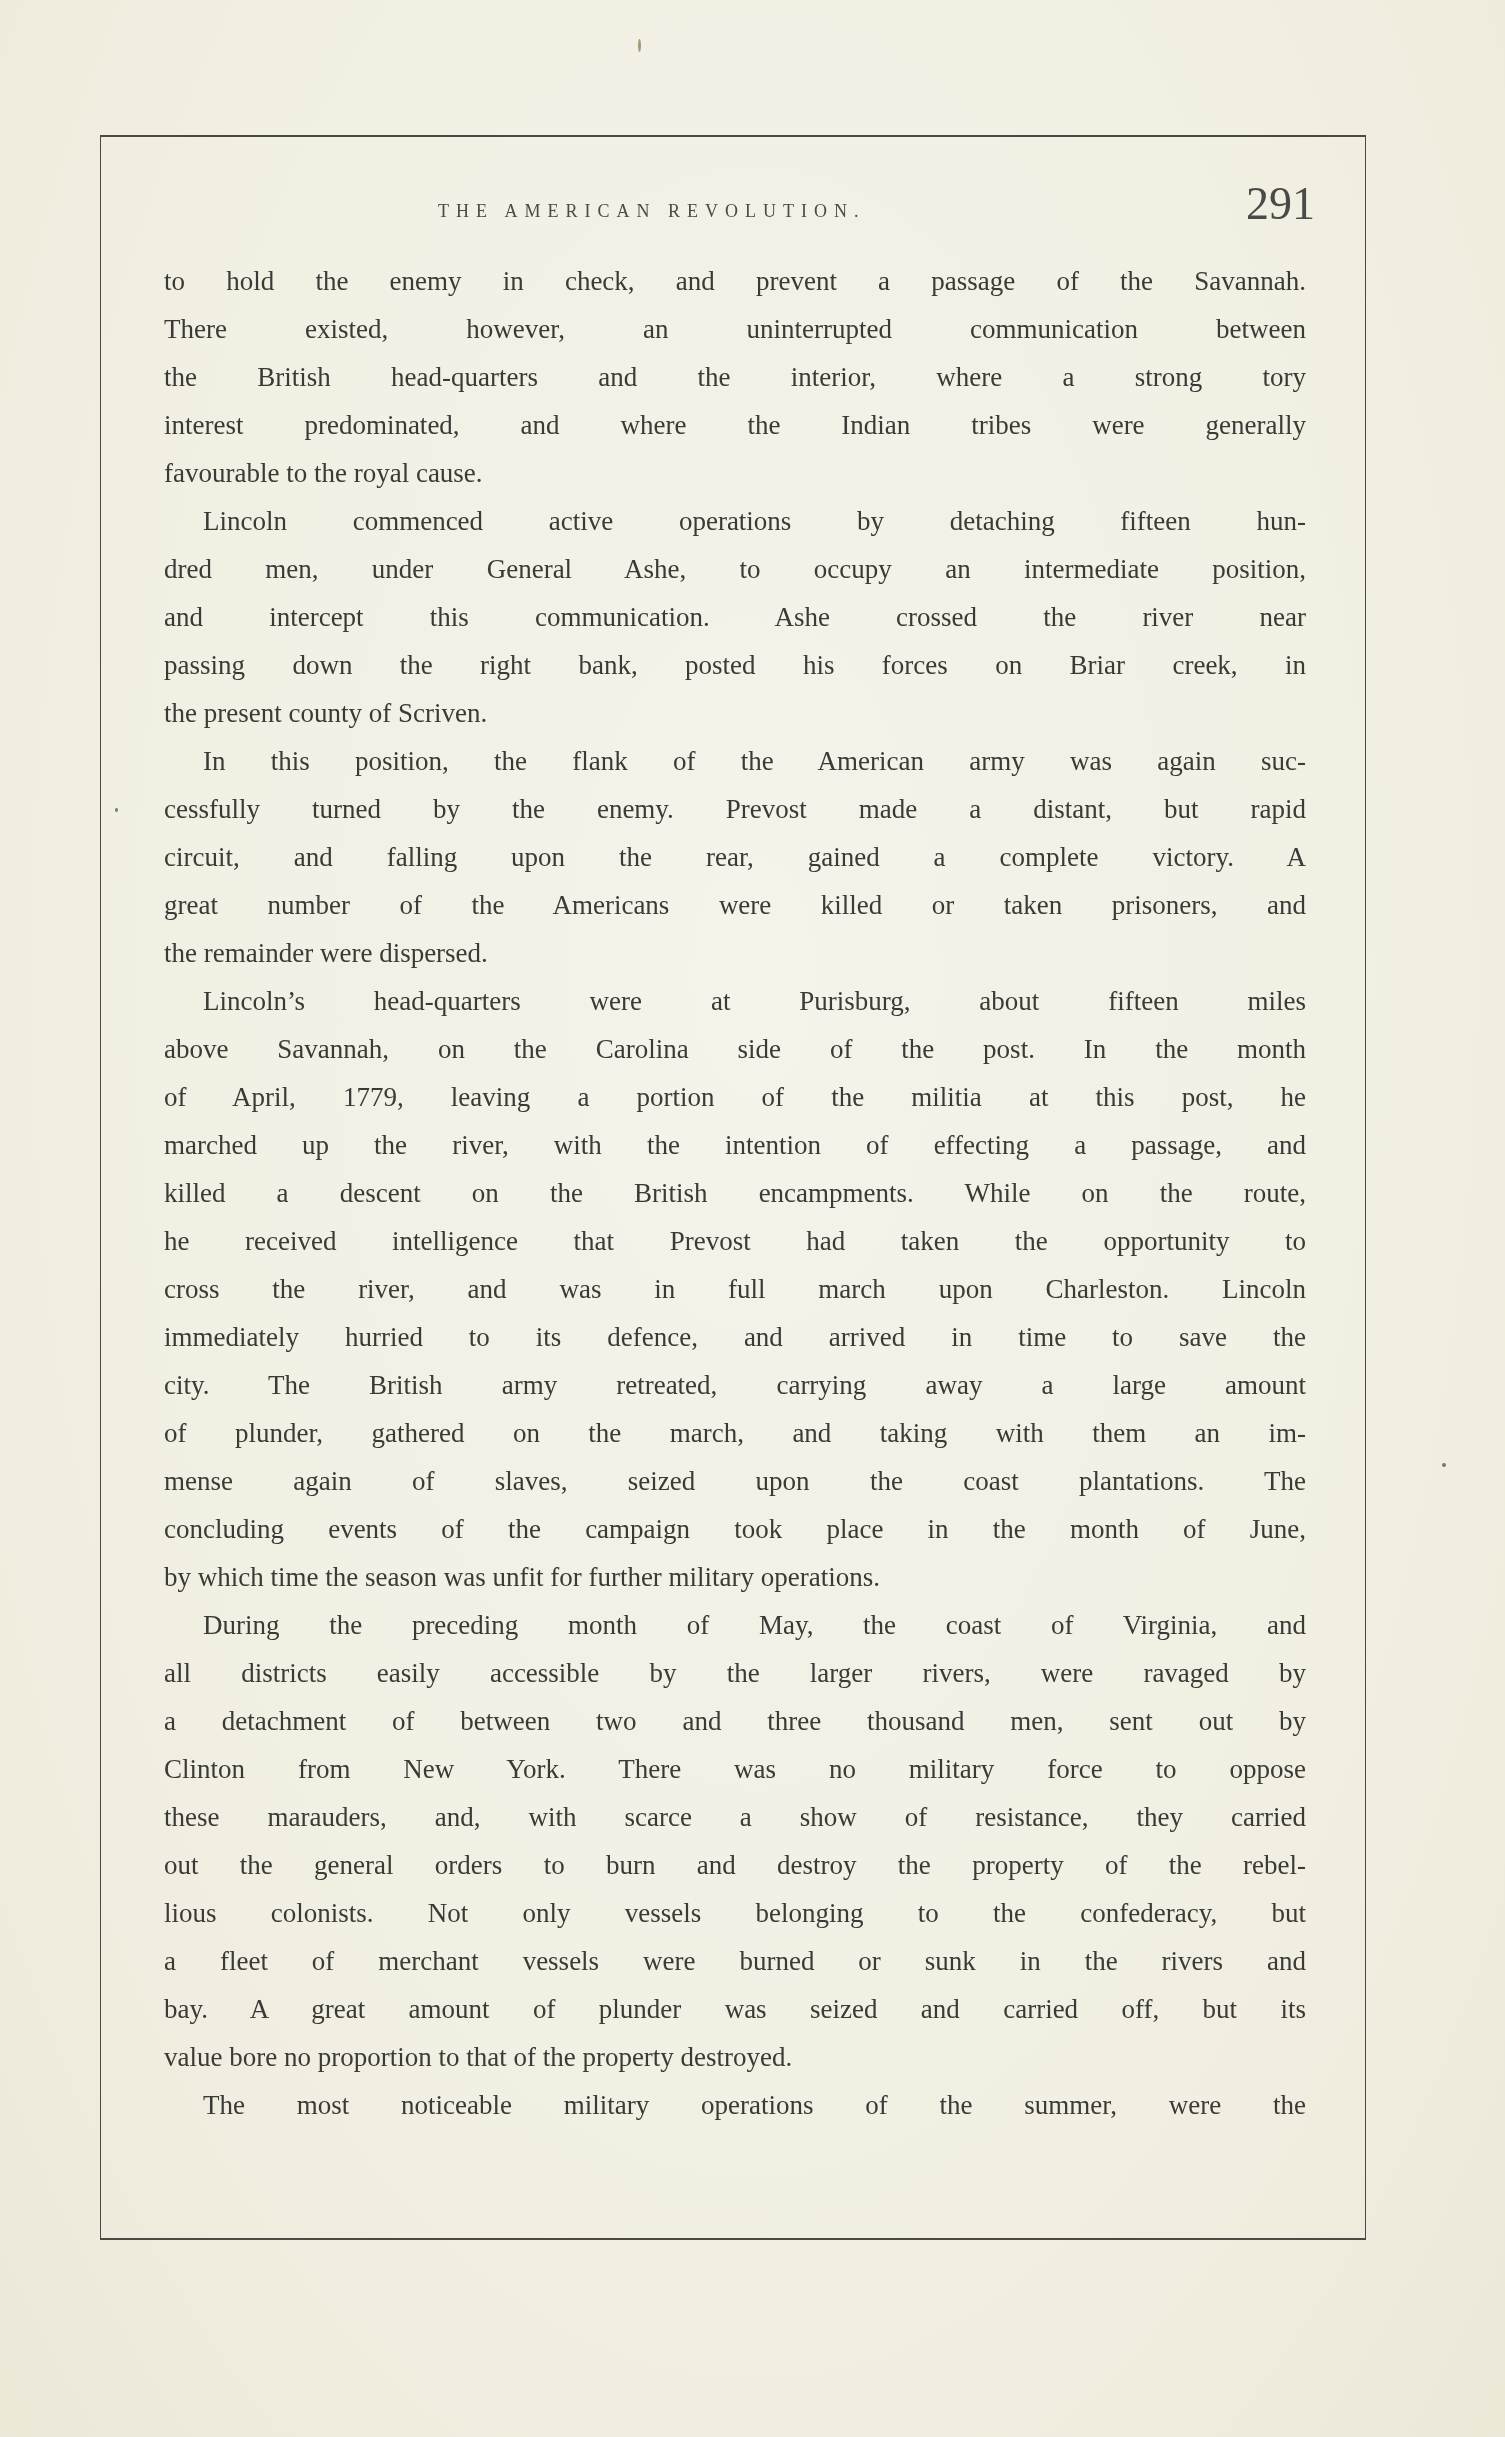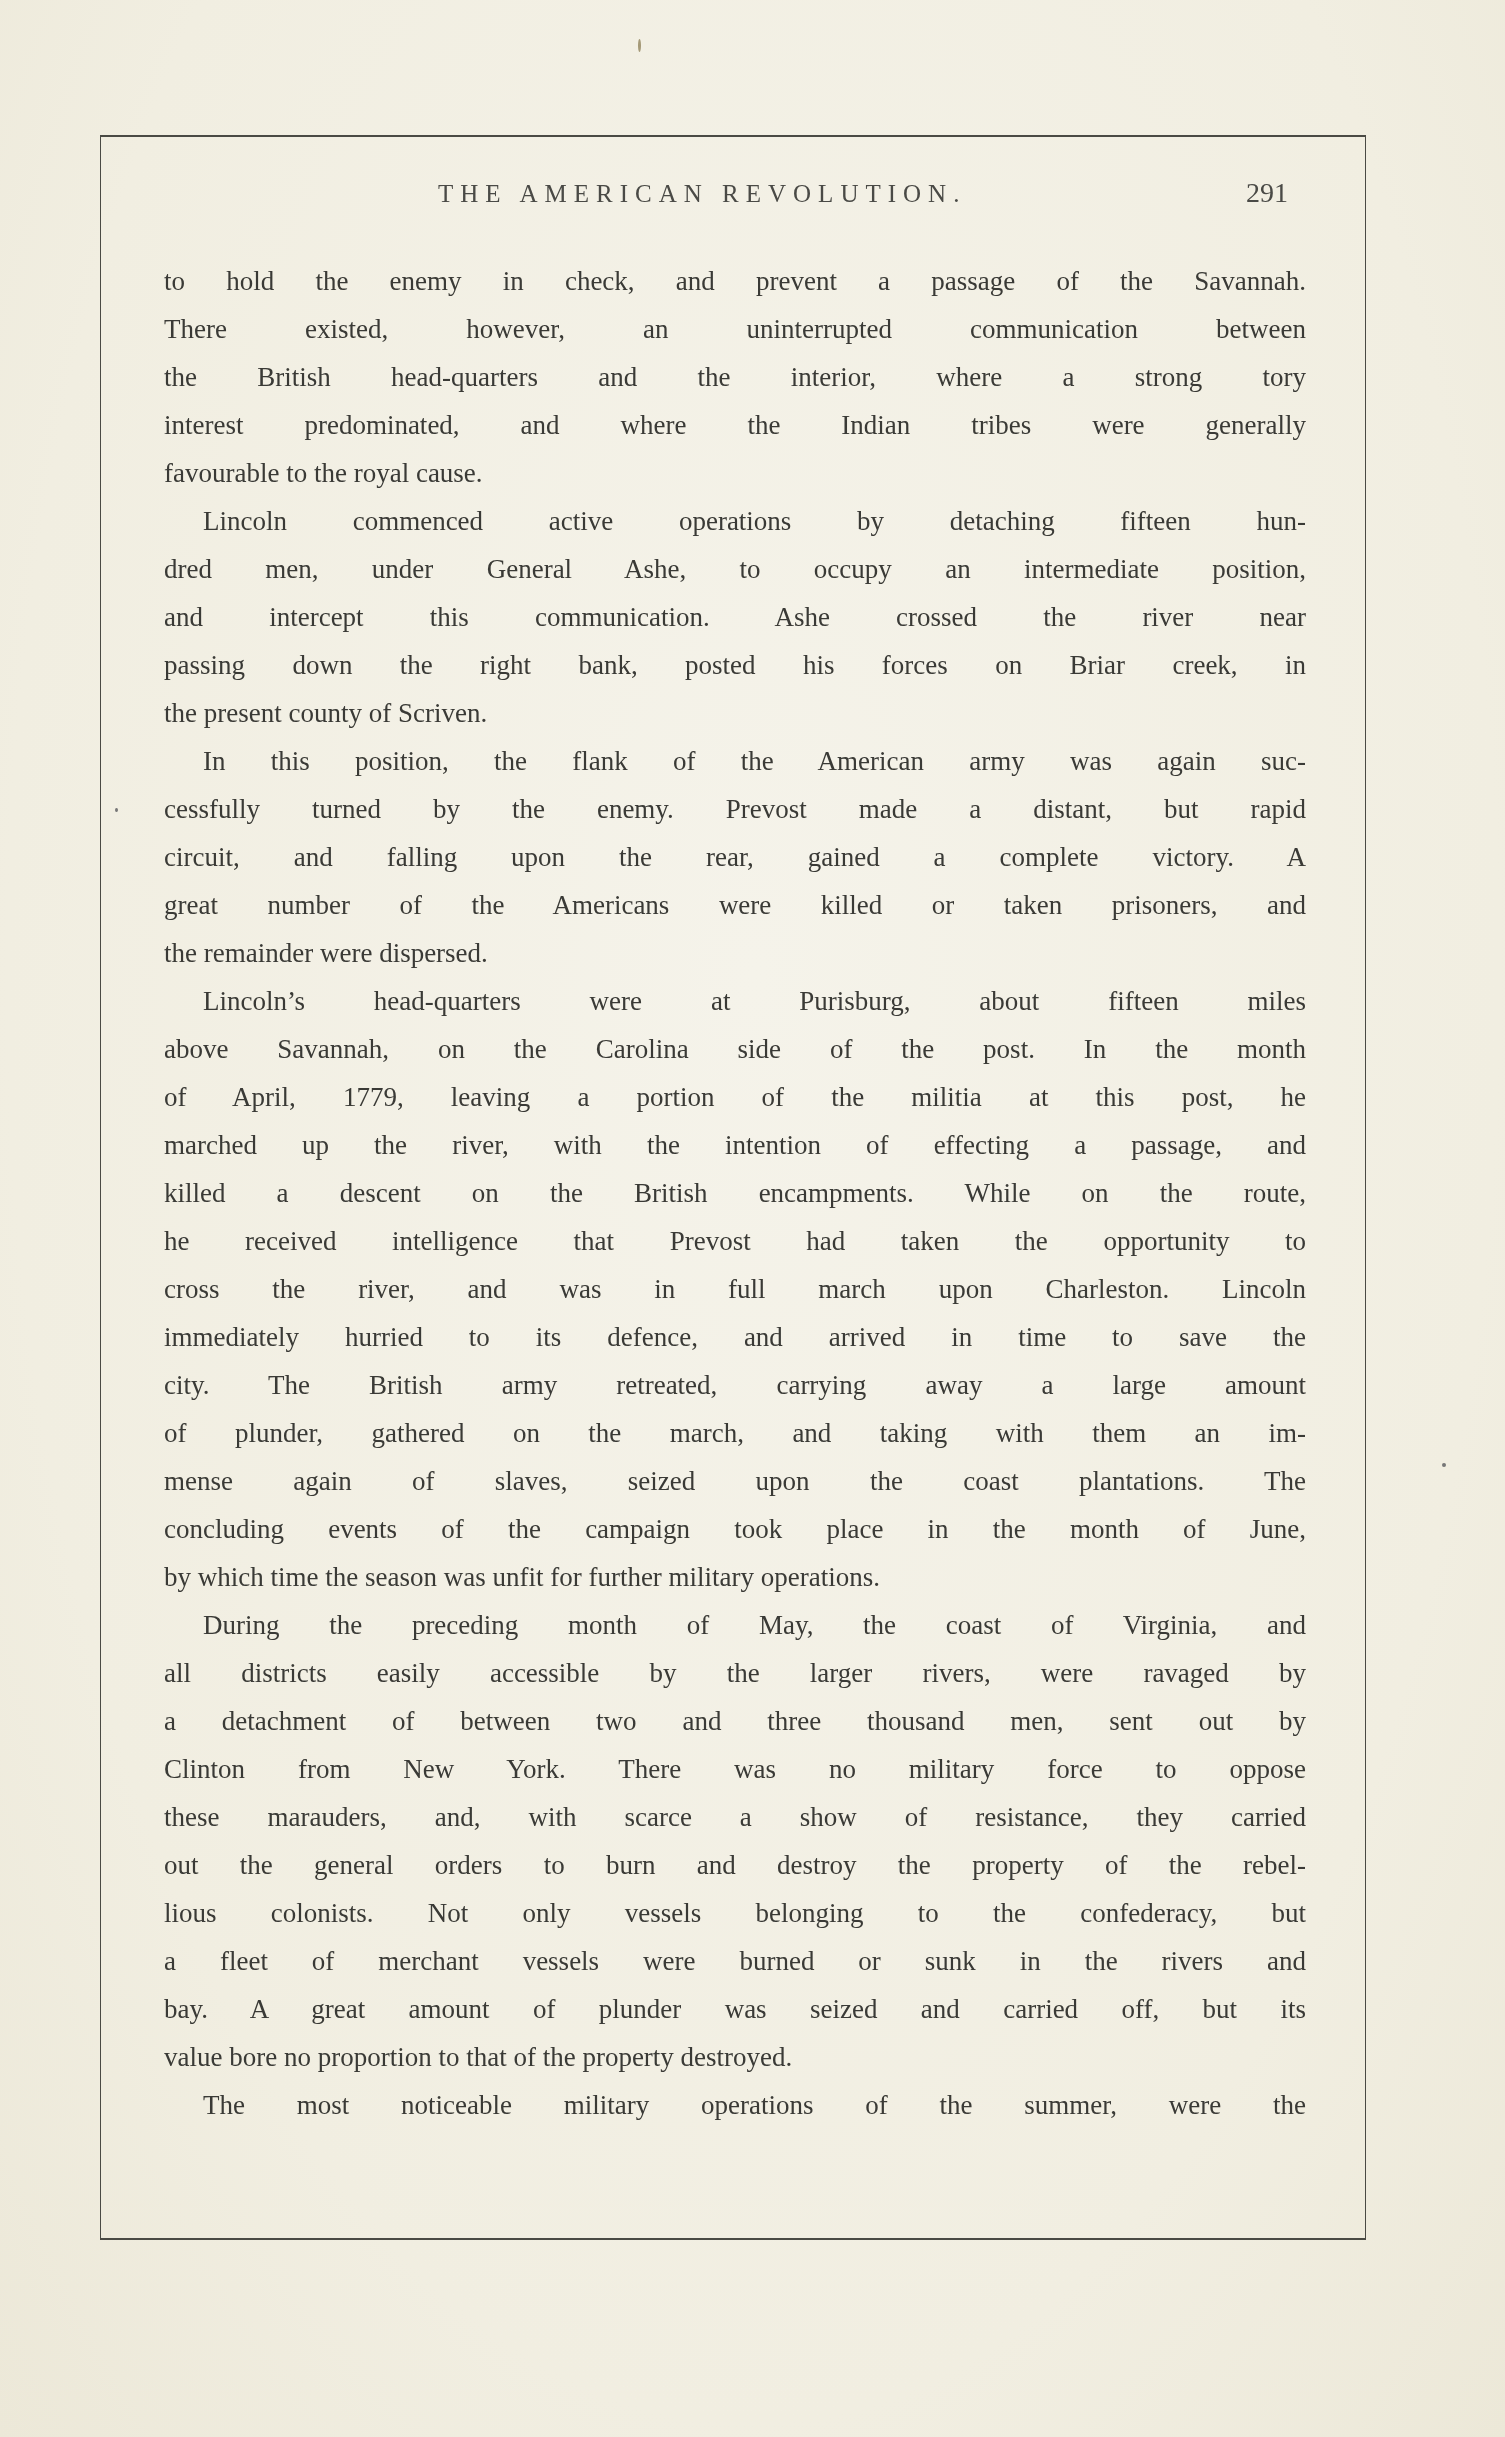--- a/index.html
+++ b/index.html
@@ -19,27 +19,27 @@
     left: 100px; top: 135px;
     width: 1266px; height: 2105px;
     border: 1.9px solid #4a4a44;
     border-top-width: 2.8px; border-bottom-width: 2.8px;
     box-sizing: border-box;
   }
   .running-head {
     position: absolute; top: 177px; left: 0; width: 1506px; height: 47px;
   }
   .running-title {
-    position: absolute; left: 438px; top: 3px;
-    font-size: 25px; letter-spacing: 7px;
+    position: absolute; left: 438px; top: 24px;
+    font-size: 18px; letter-spacing: 7px;
     color: #4a4a46; white-space: nowrap;
   }
   .page-number {
     position: absolute; left: 1246px; top: 0px;
-    font-size: 28px; color: #4a4a46;
+    font-size: 46px; color: #4a4a46;
   }
   .body-text {
     position: absolute; left: 164px; top: 257px; width: 1142px;
   }
   .line {
     height: 48px; line-height: 48px;
     font-size: 27px;
     text-align: justify; text-align-last: justify;
     white-space: nowrap; overflow: visible;
     word-spacing: 0px;

